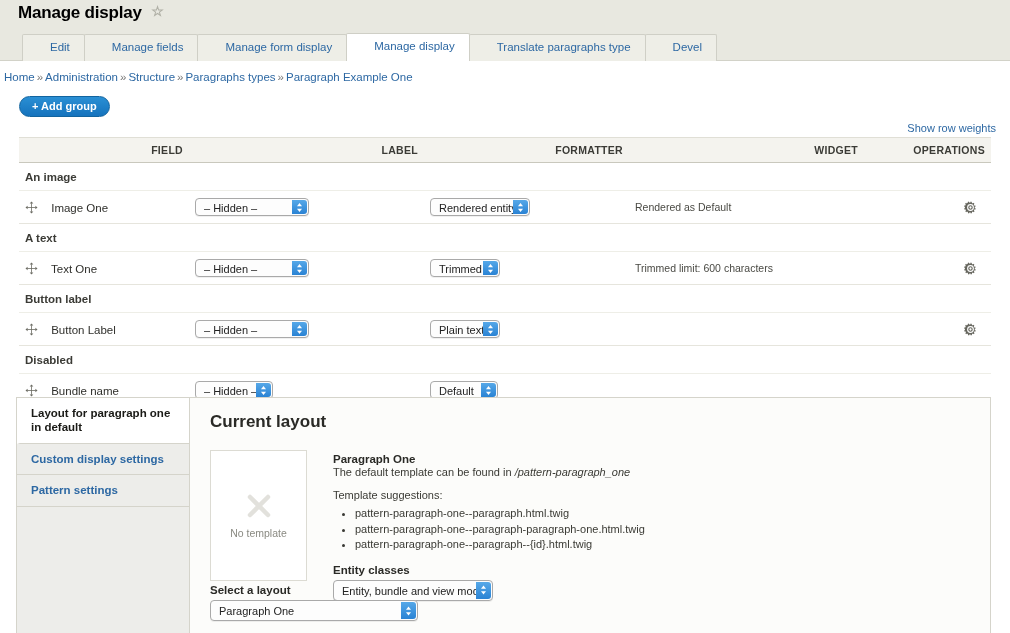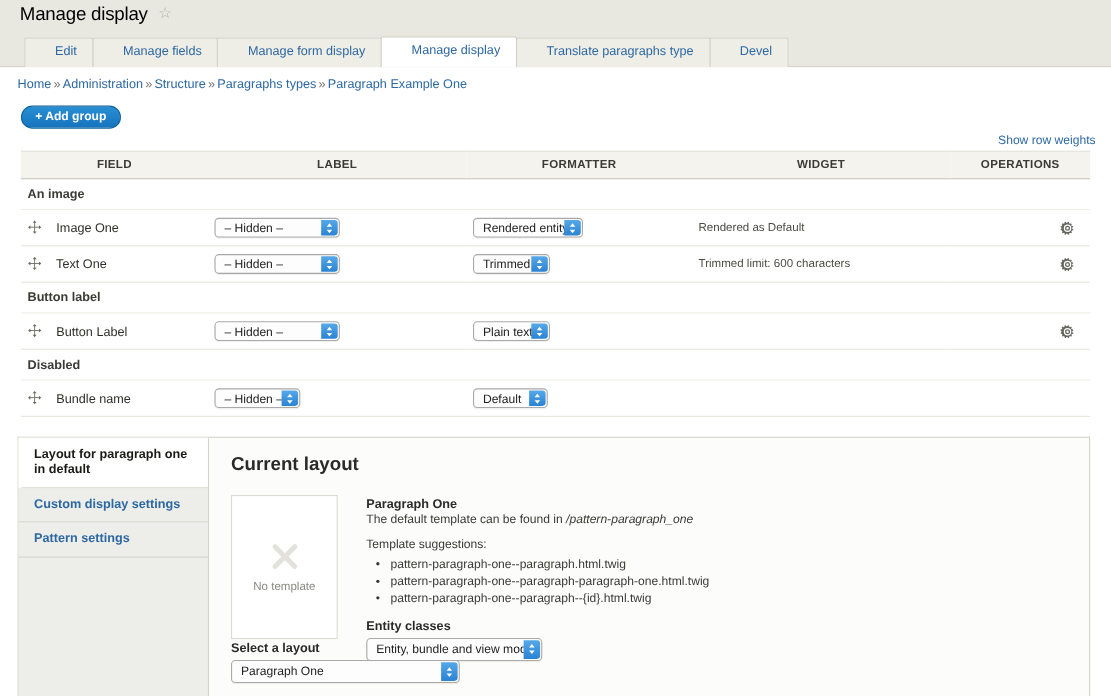--- a/index.html
+++ b/index.html
@@ -20,21 +20,21 @@
     background: #e8e8e0;
     height: 61px;
     position: relative;
     border-bottom: 1px solid #d2d2c8;
   }
   .page-title {
     position: absolute;
     left: 18px;
     top: 3px;
     font-size: 17px;
-    font-weight: normal;
+    font-weight: bold;
     color: #000000;
     letter-spacing: -0.2px;
   }
   .star-icon {
     display: inline-block;
     margin-left: 5px;
     font-size: 14px;
     color: #b0b0a6;
     vertical-align: 2px;
   }
@@ -65,21 +65,21 @@
     background: #ffffff;
     color: #2d68a3;
     padding-bottom: 8px;
     position: relative;
     z-index: 2;
   }
 
   
   .breadcrumb {
     position: absolute;
-    left: 16px;
+    left: 4px;
     top: 71px;
     font-size: 11.5px;
     color: #2d68a3;
   }
   .breadcrumb a {
     color: #2d68a3;
     text-decoration: none;
   }
   .breadcrumb .sep { color: #777; margin: 0 2px; }
 
@@ -116,21 +116,21 @@
     left: 19px;
     top: 137px;
     width: 972px;
     border-collapse: collapse;
     font-size: 11.5px;
   }
   .field-table thead th {
     background: #f4f3ee;
     border-top: 1px solid #e0dfd6;
     border-bottom: 1px solid #c9c8bd;
-    text-align: center;
+    text-align: right;
     font-size: 10.5px;
     font-weight: bold;
     letter-spacing: 0.3px;
     color: #3b3b36;
     padding: 6px 6px 6px 6px;
     height: 24px;
   }
   .col-field { width: 170px; }
   .col-label { width: 235px; }
   .col-formatter { width: 205px; }
@@ -422,20 +422,23 @@
       <td class="gear-cell">
         <span class="gear-icon">
           <svg width="13" height="13" viewBox="0 0 16 16">
               <path fill="#66665e" d="M8 5.2a2.8 2.8 0 1 0 0 5.6 2.8 2.8 0 0 0 0-5.6zm0 4.2a1.4 1.4 0 1 1 0-2.8 1.4 1.4 0 0 1 0 2.8z"></path>
               <path fill="#66665e" d="M14.4 9.1l-1.2-.3a5.3 5.3 0 0 0 0-1.6l1.2-.3-.4-1.5-1.2.3a5.3 5.3 0 0 0-.8-1.4l.8-.9-1.1-1.1-.9.8a5.3 5.3 0 0 0-1.4-.8l.3-1.2L8.2.7l-.3 1.2a5.3 5.3 0 0 0-1.6 0L6 .7 4.5 1.1l.3 1.2a5.3 5.3 0 0 0-1.4.8l-.9-.8L1.4 3.4l.8.9a5.3 5.3 0 0 0-.8 1.4l-1.2-.3L0 6.9l1.2.3a5.3 5.3 0 0 0 0 1.6L0 9.1l.4 1.5 1.2-.3c.2.5.5 1 .8 1.4l-.8.9 1.1 1.1.9-.8c.4.3.9.6 1.4.8l-.3 1.2 1.5.4.3-1.2c.5.1 1.1.1 1.6 0l.3 1.2 1.5-.4-.3-1.2c.5-.2 1-.5 1.4-.8l.9.8 1.1-1.1-.8-.9c.3-.4.6-.9.8-1.4l1.2.3.4-1.5zM8 12.2A4.2 4.2 0 1 1 8 3.8a4.2 4.2 0 0 1 0 8.4z"></path>
             </svg>
         </span>
       </td>
     </tr>
 
+    <tr class="group-row">
+      <td colspan="5">A text</td>
+    </tr>
     <tr class="field-row">
       <td class="field-name-cell">
         <span class="drag-handle">
           <svg width="13" height="13" viewBox="0 0 13 13">
               <g fill="#6b6b63">
                 <path d="M6.5 0.5 L8.3 2.6 H4.7 Z"></path>
                 <path d="M6.5 12.5 L8.3 10.4 H4.7 Z"></path>
                 <path d="M0.5 6.5 L2.6 4.7 V8.3 Z"></path>
                 <path d="M12.5 6.5 L10.4 4.7 V8.3 Z"></path>
                 <rect x="6.1" y="2.2" width="0.8" height="8.6"></rect>

